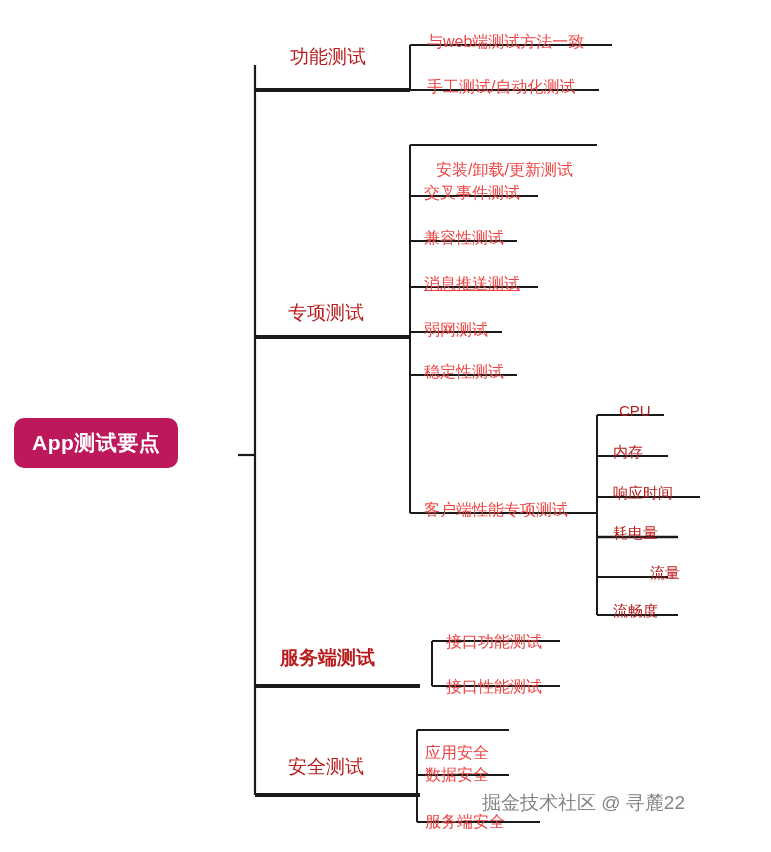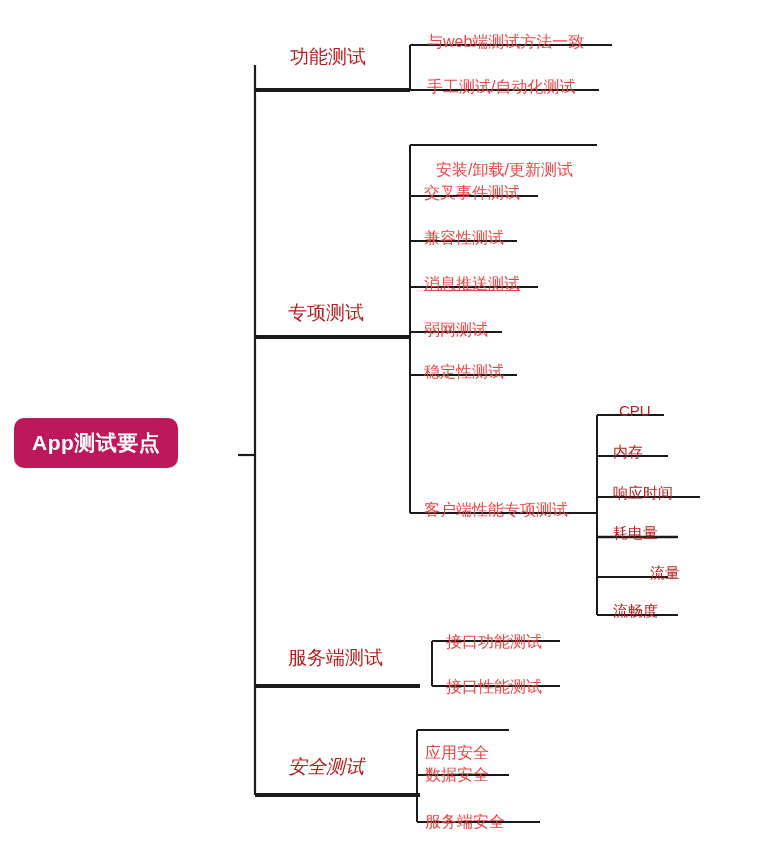--- a/index.html
+++ b/index.html
@@ -126,22 +126,23 @@
   <div class="node lvl2" style="left:424px; top:362px;">稳定性测试</div>
   <div class="node lvl2" style="left:424px; top:500px;">客户端性能专项测试</div>
 
   <div class="node lvl3" style="left:619px; top:402px;">CPU</div>
   <div class="node lvl3" style="left:613px; top:443px;">内存</div>
   <div class="node lvl3" style="left:613px; top:484px;">响应时间</div>
   <div class="node lvl3" style="left:613px; top:524px;">耗电量</div>
   <div class="node lvl3" style="left:613px; top:564px;margin-left:37px;">流量</div>
   <div class="node lvl3" style="left:613px; top:602px;">流畅度</div>
 
-  <div class="node lvl1" style="left:288px; top:645px;">服务端测试</div>
+  <div class="node lvl1" style="left:280px; top:645px;font-weight:bold;">服务端测试</div>
   <div class="node lvl2" style="left:446px; top:632px;">接口功能测试</div>
   <div class="node lvl2" style="left:446px; top:677px;">接口性能测试</div>
 
-  <div class="node lvl1" style="left:288px; top:754px;font-style:italic;">安全测试</div>
+  <div class="node lvl1" style="left:288px; top:754px;">安全测试</div>
   <div class="node lvl2" style="left:425px; top:720px;margin-top:23px;">应用安全</div>
   <div class="node lvl2" style="left:425px; top:765px;">数据安全</div>
   <div class="node lvl2" style="left:425px; top:812px;">服务端安全</div>
 
+  <div class="watermark">掘金技术社区 @ 寻麓22</div>
 </div>
 
 </body></html>

